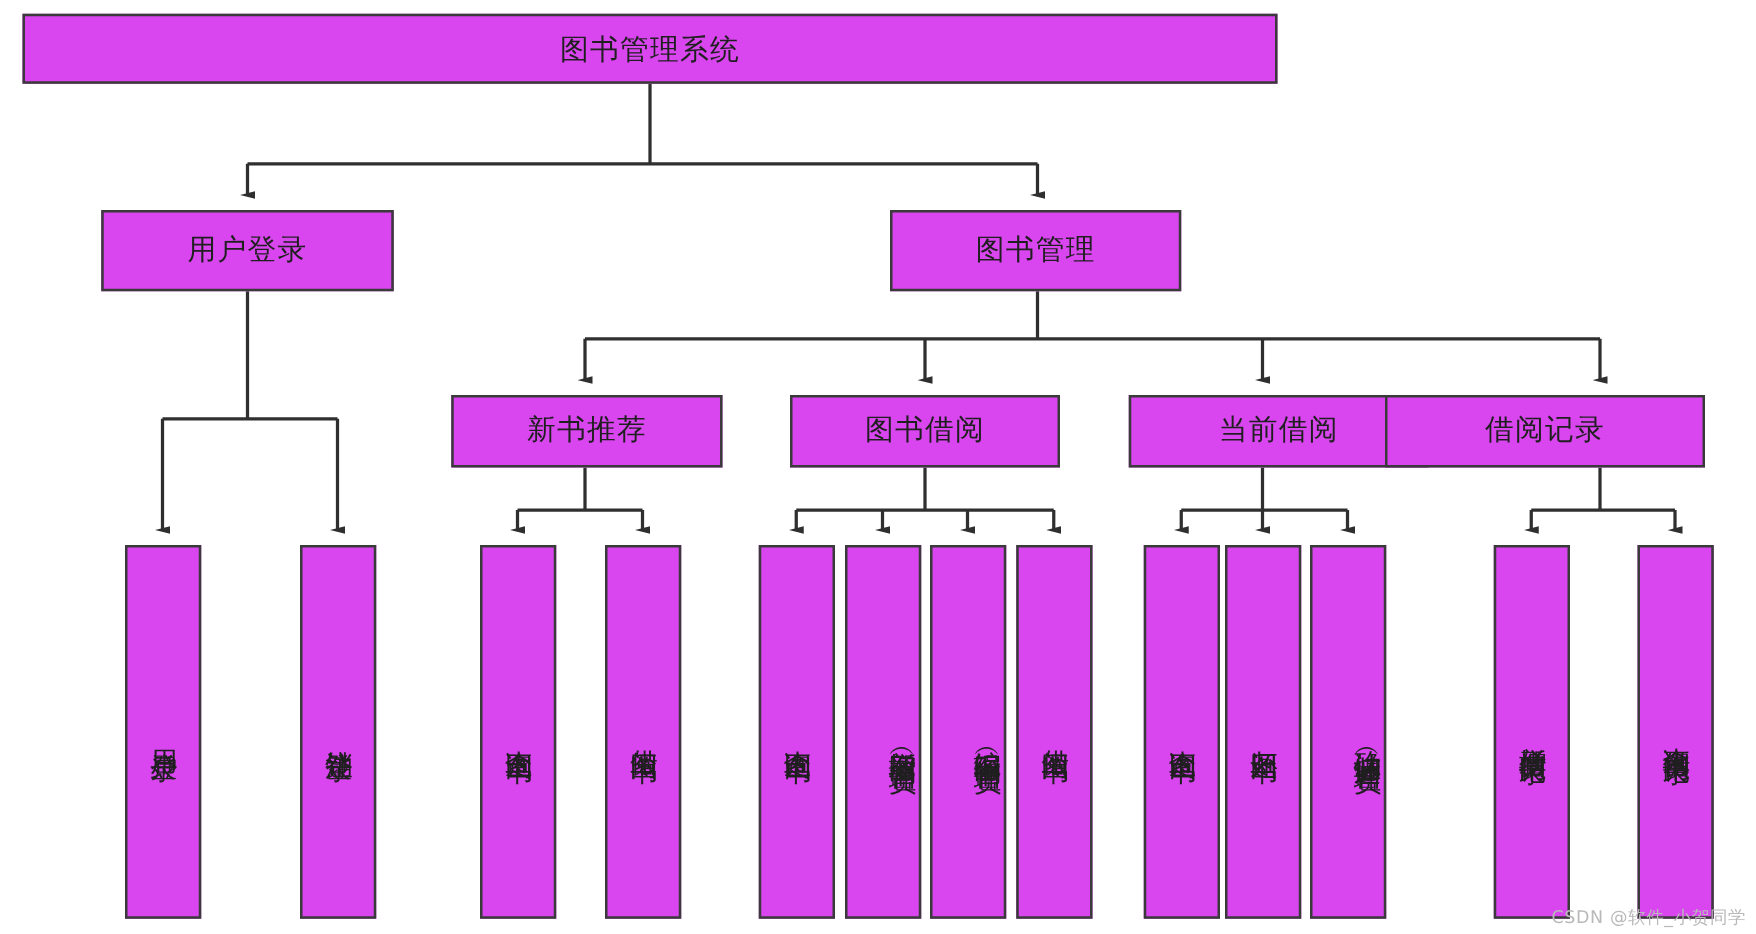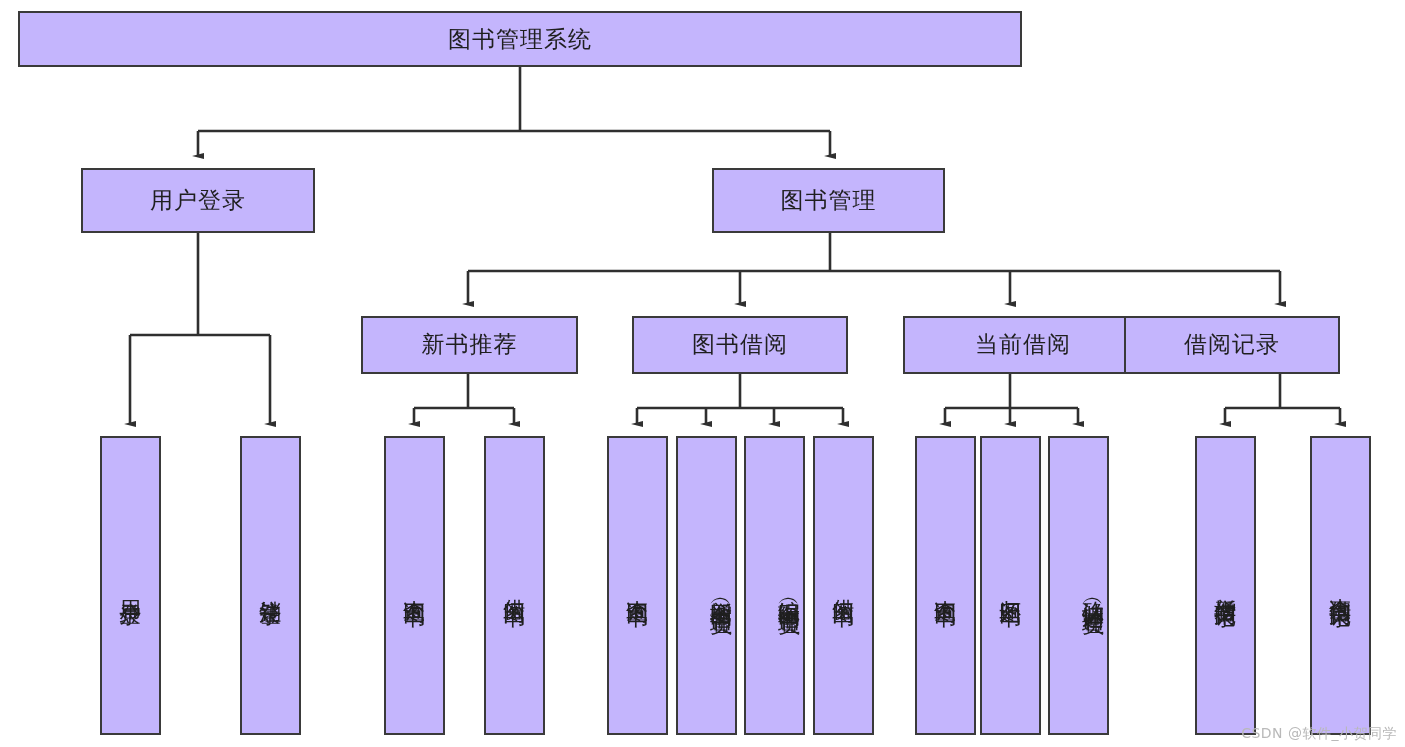--- a/index.html
+++ b/index.html
@@ -14,21 +14,21 @@
     position: relative;
     width: 1405px;
     height: 747px;
     background: #ffffff;
     overflow: hidden;
   }
   .node {
     position: absolute;
     box-sizing: border-box;
     border: 2px solid #3a3a3a;
-    background: #c4b5fd;
+    background: #d946ef;
     display: flex;
     align-items: center;
     justify-content: center;
     color: #1f1f1f;
   }
   .node-h {
     font-size: 23px;
     letter-spacing: 1px;
     line-height: 1.2;
     white-space: nowrap;
@@ -143,21 +143,21 @@
   </div>
 
   <div class="node node-h" style="left:361px; top:316px; width:217px; height:58px;">
     <span>新书推荐</span>
   </div>
 
   <div class="node node-h" style="left:903px; top:316px; width:240px; height:58px;">
     <span>当前借阅</span>
   </div>
 
-  <div class="node node-h" style="left:1108px; top:316px; width:216px; height:58px;margin-left:16px;">
+  <div class="node node-h" style="left:1108px; top:316px; width:256px; height:58px;">
     <span>借阅记录</span>
   </div>
 
   <div class="node node-v center-ish" style="left:100px; top:436px; width:61px; height:299px;">
     <span>用户登录</span>
   </div>
 
   <div class="node node-v center-ish" style="left:240px; top:436px; width:61px; height:299px;">
     <span>注销登录</span>
   </div>

